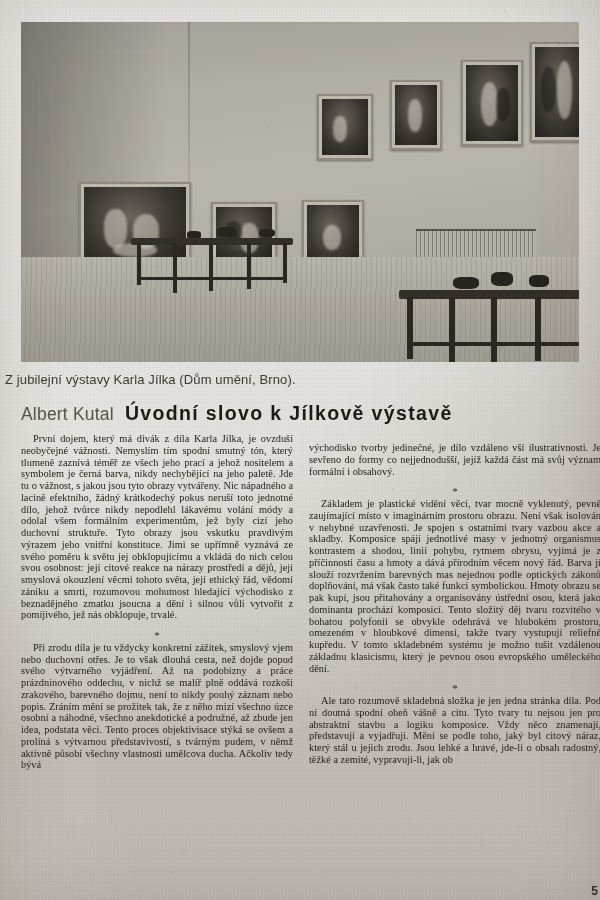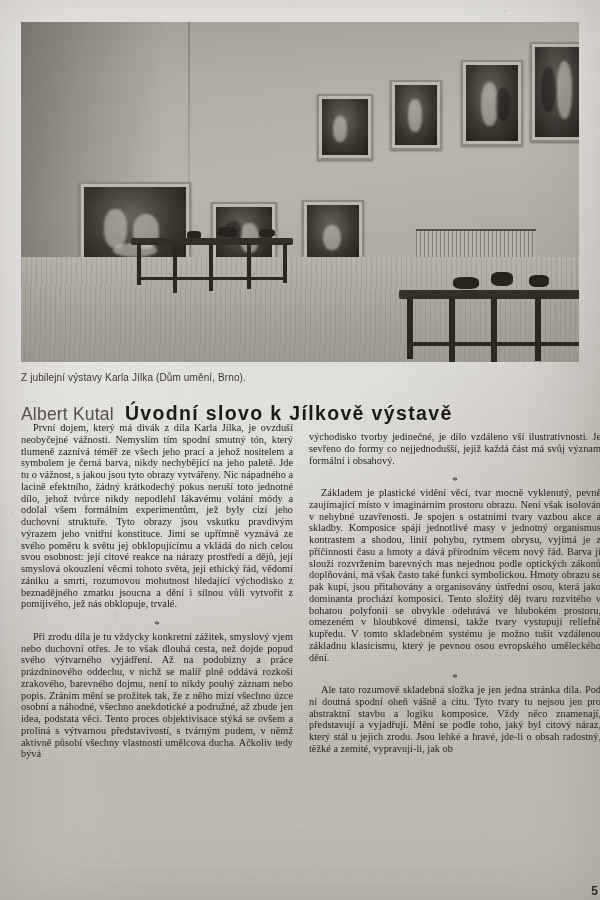--- a/index.html
+++ b/index.html
@@ -73,42 +73,42 @@
     background:#9b988e;
     border-top:2px solid #56534a;
     background-image:repeating-linear-gradient(90deg,#7e7b72 0 1.5px,#b3b0a6 1.5px 4px);
   }
   .table-top{position:absolute;background:#35322b;border-radius:2px;}
   .leg{position:absolute;background:#2e2b25;}
   .obj{position:absolute;background:#2a2721;border-radius:35%;}
 
   
   .caption{
-    position:absolute;left:21px;top:372px;width:540px;
+    position:absolute;left:5px;top:372px;width:540px;
     font-family:"Liberation Sans",sans-serif;
-    font-size:10px;letter-spacing:.12px;color:#3b382f;
+    font-size:13px;letter-spacing:.12px;color:#3b382f;
   }
 
   
   .headline{
     position:absolute;left:21px;top:402px;width:560px;
     white-space:nowrap;
   }
   .author{
     font-family:"Liberation Sans",sans-serif;
     font-size:17.5px;font-weight:400;color:#55524a;letter-spacing:.2px;
   }
   .title{
     font-family:"Liberation Sans",sans-serif;
     font-size:19.5px;font-weight:700;color:#1d1b16;letter-spacing:1.35px;
     margin-left:11px;
   }
 
   
-  .cols{position:absolute;left:21px;top:422px;width:580px;height:455px;}
+  .cols{position:absolute;left:21px;top:433px;width:580px;height:455px;}
   .col{
     position:absolute;top:0;width:272px;height:455px;overflow:hidden;
     font-size:10.35px;line-height:11.75px;color:#201e19;
     text-align:justify;
   }
   .col.left{left:0;}
   .col.right{left:288px;width:292px;}
   .col p{margin:0;text-indent:12px;}
   .col p.noind{text-indent:0;margin-top:9px;}
   .sep{

